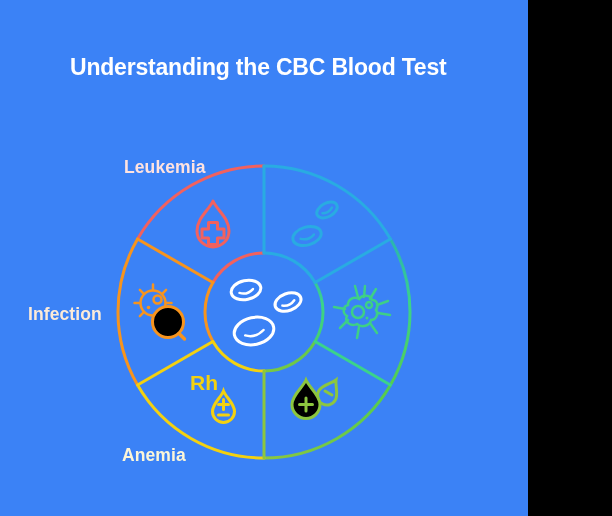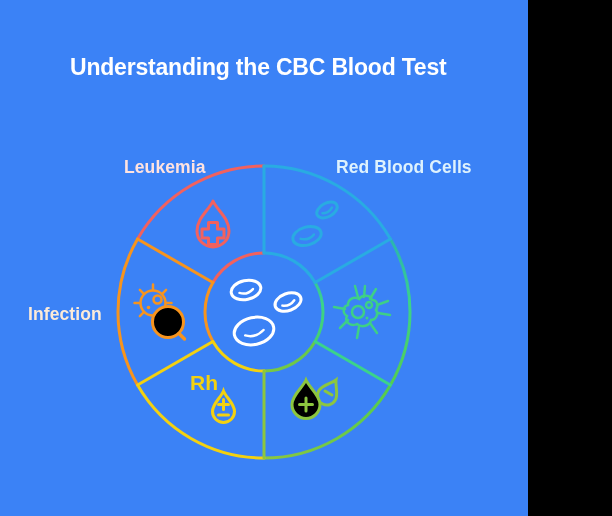--- a/index.html
+++ b/index.html
@@ -156,16 +156,16 @@
         <path d="M-6.5,1.5 Q0,5 6.5,0.5" stroke-width="2.5"></path>
       </g>
       <g transform="translate(254,331) rotate(-12)">
         <ellipse rx="20" ry="13.5"></ellipse>
         <path d="M-9.5,2.5 Q0,7.5 9.5,1" stroke-width="2.5"></path>
       </g>
     </g>
   </svg>
 
   <div class="seg-label lbl-leukemia">Leukemia</div>
-  <div class="seg-label lbl-rbc">Red Blood Cells</div>
+  <div class="seg-label lbl-anemia">Anemia</div>
   <div class="seg-label lbl-infection">Infection</div>
 
 </div>
 
 </body></html>

